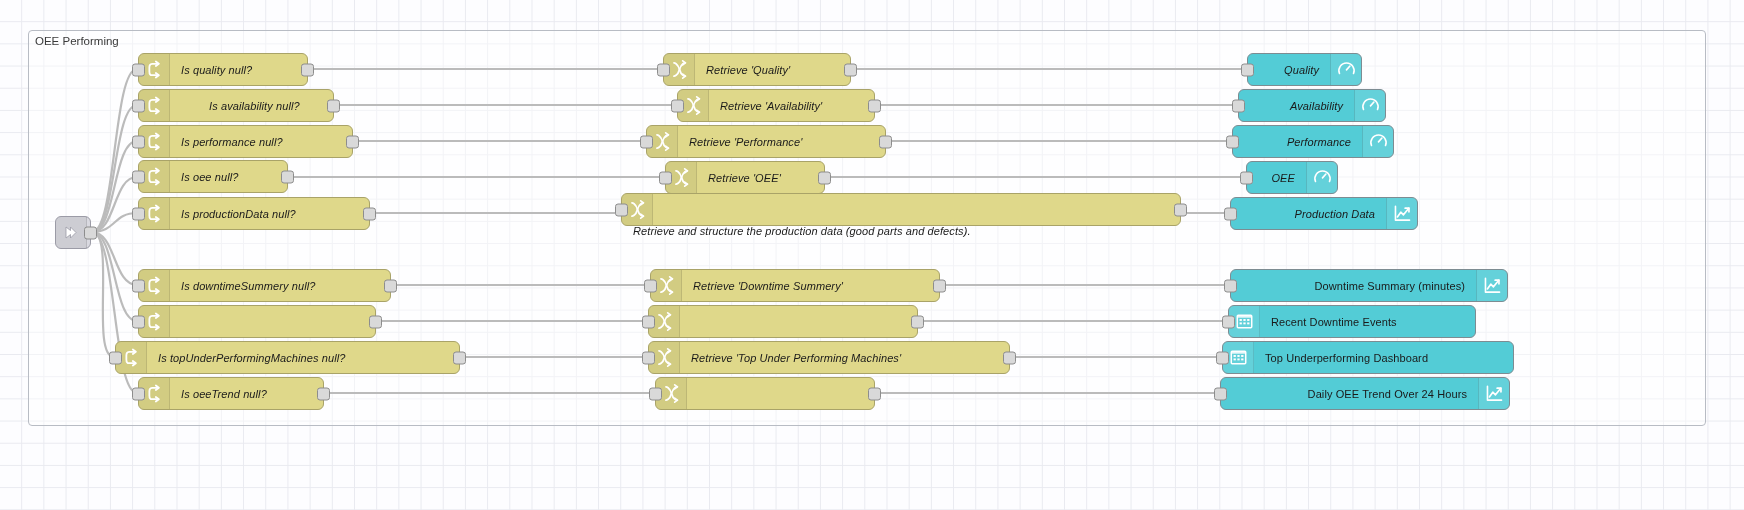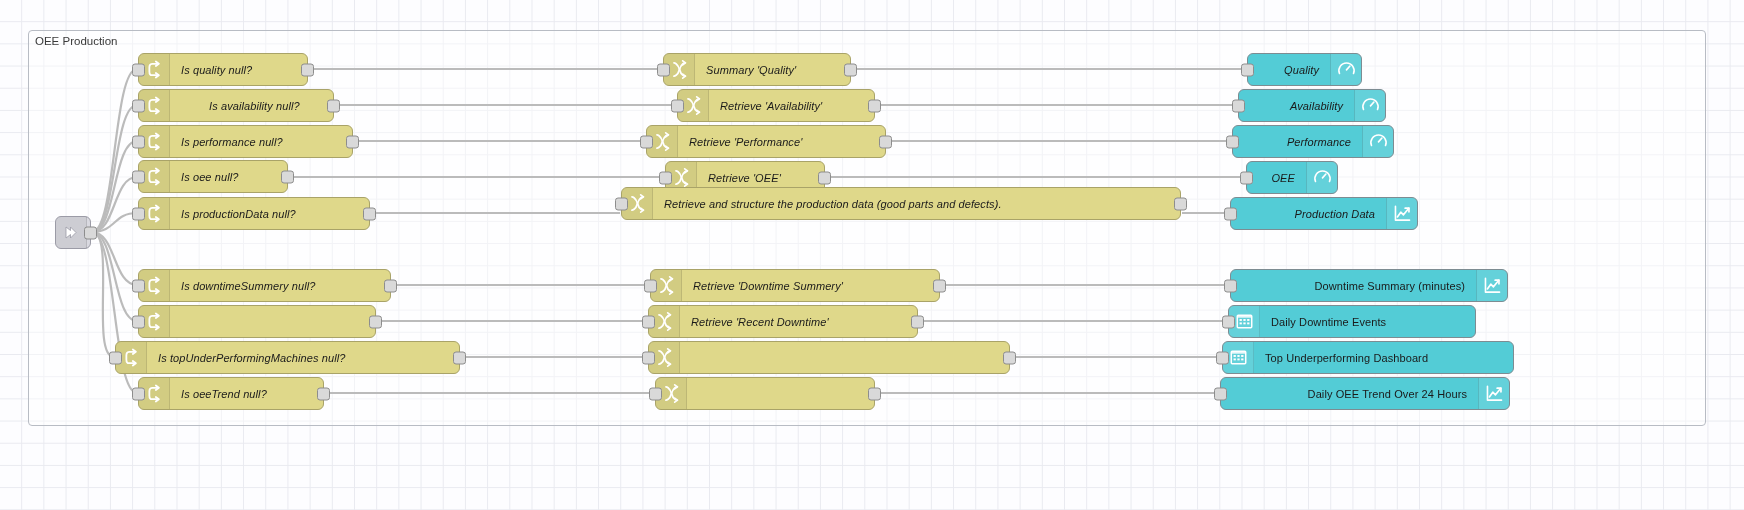--- a/index.html
+++ b/index.html
@@ -114,21 +114,21 @@
       <path d="M919,321 C1042.2,321 1103.8,321 1227,321" fill="none" stroke="#8b8b8b" stroke-width="2.2"></path>
       <path d="M92,232 C116,232 90,357 114,357" fill="none" stroke="#8b8b8b" stroke-width="2.2"></path>
       <path d="M461,357 C535.4,357 572.6,357 647,357" fill="none" stroke="#8b8b8b" stroke-width="2.2"></path>
       <path d="M1011,357 C1095,357 1137,357 1221,357" fill="none" stroke="#8b8b8b" stroke-width="2.2"></path>
       <path d="M92,232 C116,232 113,393 137,393" fill="none" stroke="#8b8b8b" stroke-width="2.2"></path>
       <path d="M325,393 C456.6,393 522.4,393 654,393" fill="none" stroke="#8b8b8b" stroke-width="2.2"></path>
       <path d="M876,393 C1013.2,393 1081.8,393 1219,393" fill="none" stroke="#8b8b8b" stroke-width="2.2"></path>
     </svg>
 
   <div class="group-box" id="group-box" style="left: 28px; top: 30px; width: 1678px; height: 396px;"></div>
-  <div class="group-label" id="group-label" style="left: 35px; top: 35px;">OEE Production</div>
+  <div class="group-label" id="group-label" style="left: 35px; top: 35px;">OEE Performing</div>
 
   <div class="node grey" id="inject-node" style="left: 55px; top: 216px; width: 36px;">
     <div class="icon-box left">
       <svg class="glyph" width="17" height="17" viewBox="0 0 17 17">
         <path d="M3 3 L3 14 L7.5 10.5 L7.5 14 L13 8.5 L7.5 3 L7.5 6.5 Z" fill="#ffffff" stroke="#9b9ba6" stroke-width="0.8"></path>
       </svg>
     </div>
     <div class="port out"></div>
   </div>
 
@@ -147,21 +147,21 @@
       </div>
       <div class="node yellow" style="left: 663px; top: 53px; width: 188px;">
         <div class="icon-box left">
           <svg class="glyph" width="19" height="19" viewBox="0 0 20 20">
       <path d="M4.2 3 C4.2 3 8 3 10 10 C12 17 15.8 17 15.8 17" fill="none" stroke="#ffffff" stroke-width="1.9" stroke-linecap="round"></path>
       <path d="M4.2 17 C4.2 17 8 17 10 10 C12 3 15.8 3 15.8 3" fill="none" stroke="#ffffff" stroke-width="1.9" stroke-linecap="round"></path>
       <path d="M13.4 0.9 L16.3 3 L13.4 5.1" fill="none" stroke="#ffffff" stroke-width="1.8" stroke-linecap="round" stroke-linejoin="round"></path>
       <path d="M13.4 14.9 L16.3 17 L13.4 19.1" fill="none" stroke="#ffffff" stroke-width="1.8" stroke-linecap="round" stroke-linejoin="round"></path>
     </svg>
         </div>
-        <div class="node-label leftal italic">Summary 'Quality'</div>
+        <div class="node-label leftal italic">Retrieve 'Quality'</div>
         <div class="port in"></div>
         <div class="port out"></div>
       </div>
       <div class="node cyan" style="left: 1247px; top: 53px; width: 115px;">
         <div class="node-label right italic">Quality</div>
         <div class="icon-box right">
           <svg class="glyph" width="19" height="19" viewBox="0 0 20 20">
       <path d="M2.6 14.2 A8 8 0 1 1 17.4 14.2" fill="none" stroke="#ffffff" stroke-width="1.7" stroke-linecap="round"></path>
       <path d="M10 10.4 L13.6 6.4" fill="none" stroke="#ffffff" stroke-width="1.7" stroke-linecap="round"></path>
     </svg>
@@ -278,21 +278,21 @@
           <svg class="glyph" width="19" height="19" viewBox="0 0 20 20">
       <path d="M14 4 L7.4 4 C5.2 4 4.6 6 4.6 8 L4.6 12 C4.6 14 5.2 16 7.4 16 L14 16" fill="none" stroke="#ffffff" stroke-width="1.9" stroke-linecap="round"></path>
       <path d="M11.4 1.6 L14.6 4 L11.4 6.4" fill="none" stroke="#ffffff" stroke-width="1.9" stroke-linecap="round" stroke-linejoin="round"></path>
       <path d="M11.4 13.6 L14.6 16 L11.4 18.4" fill="none" stroke="#ffffff" stroke-width="1.9" stroke-linecap="round" stroke-linejoin="round"></path>
     </svg>
         </div>
         <div class="node-label leftal italic">Is productionData null?</div>
         <div class="port in"></div>
         <div class="port out"></div>
       </div>
-      <div class="node yellow" style="left: 621px; top: 187px; width: 560px;">
+      <div class="node yellow" style="left: 621px; top: 193px; width: 560px; flex-direction: column;">
         <div class="icon-box left">
           <svg class="glyph" width="19" height="19" viewBox="0 0 20 20">
       <path d="M4.2 3 C4.2 3 8 3 10 10 C12 17 15.8 17 15.8 17" fill="none" stroke="#ffffff" stroke-width="1.9" stroke-linecap="round"></path>
       <path d="M4.2 17 C4.2 17 8 17 10 10 C12 3 15.8 3 15.8 3" fill="none" stroke="#ffffff" stroke-width="1.9" stroke-linecap="round"></path>
       <path d="M13.4 0.9 L16.3 3 L13.4 5.1" fill="none" stroke="#ffffff" stroke-width="1.8" stroke-linecap="round" stroke-linejoin="round"></path>
       <path d="M13.4 14.9 L16.3 17 L13.4 19.1" fill="none" stroke="#ffffff" stroke-width="1.8" stroke-linecap="round" stroke-linejoin="round"></path>
     </svg>
         </div>
         <div class="node-label leftal italic">Retrieve and structure the production data (good parts and defects).</div>
         <div class="port in"></div>
@@ -358,38 +358,37 @@
       </div>
       <div class="node yellow" style="left: 648px; top: 305px; width: 270px;">
         <div class="icon-box left">
           <svg class="glyph" width="19" height="19" viewBox="0 0 20 20">
       <path d="M4.2 3 C4.2 3 8 3 10 10 C12 17 15.8 17 15.8 17" fill="none" stroke="#ffffff" stroke-width="1.9" stroke-linecap="round"></path>
       <path d="M4.2 17 C4.2 17 8 17 10 10 C12 3 15.8 3 15.8 3" fill="none" stroke="#ffffff" stroke-width="1.9" stroke-linecap="round"></path>
       <path d="M13.4 0.9 L16.3 3 L13.4 5.1" fill="none" stroke="#ffffff" stroke-width="1.8" stroke-linecap="round" stroke-linejoin="round"></path>
       <path d="M13.4 14.9 L16.3 17 L13.4 19.1" fill="none" stroke="#ffffff" stroke-width="1.8" stroke-linecap="round" stroke-linejoin="round"></path>
     </svg>
         </div>
-        <div class="node-label leftal italic">Retrieve 'Recent Downtime'</div>
         <div class="port in"></div>
         <div class="port out"></div>
       </div>
       <div class="node cyan" style="left: 1228px; top: 305px; width: 248px;">
         <div class="icon-box left">
           <svg class="glyph" width="19" height="19" viewBox="0 0 20 20">
       <rect x="2.4" y="3.4" width="15.2" height="13.2" rx="1" fill="none" stroke="#ffffff" stroke-width="1.6"></rect>
       <rect x="4.8" y="7.4" width="2.4" height="2.0" fill="#ffffff"></rect>
       <rect x="8.8" y="7.4" width="2.4" height="2.0" fill="#ffffff"></rect>
       <rect x="12.8" y="7.4" width="2.4" height="2.0" fill="#ffffff"></rect>
       <rect x="4.8" y="11.0" width="2.4" height="2.0" fill="#ffffff"></rect>
       <rect x="8.8" y="11.0" width="2.4" height="2.0" fill="#ffffff"></rect>
       <rect x="12.8" y="11.0" width="2.4" height="2.0" fill="#ffffff"></rect>
       <rect x="2.4" y="3.4" width="15.2" height="2.6" fill="#ffffff" opacity="0.85"></rect>
     </svg>
         </div>
-        <div class="node-label leftal ">Daily Downtime Events</div>
+        <div class="node-label leftal ">Recent Downtime Events</div>
         <div class="port in"></div>
       </div>
       <div class="node yellow" style="left: 115px; top: 341px; width: 345px;">
         <div class="icon-box left">
           <svg class="glyph" width="19" height="19" viewBox="0 0 20 20">
       <path d="M14 4 L7.4 4 C5.2 4 4.6 6 4.6 8 L4.6 12 C4.6 14 5.2 16 7.4 16 L14 16" fill="none" stroke="#ffffff" stroke-width="1.9" stroke-linecap="round"></path>
       <path d="M11.4 1.6 L14.6 4 L11.4 6.4" fill="none" stroke="#ffffff" stroke-width="1.9" stroke-linecap="round" stroke-linejoin="round"></path>
       <path d="M11.4 13.6 L14.6 16 L11.4 18.4" fill="none" stroke="#ffffff" stroke-width="1.9" stroke-linecap="round" stroke-linejoin="round"></path>
     </svg>
         </div>
@@ -399,20 +398,21 @@
       </div>
       <div class="node yellow" style="left: 648px; top: 341px; width: 362px;">
         <div class="icon-box left">
           <svg class="glyph" width="19" height="19" viewBox="0 0 20 20">
       <path d="M4.2 3 C4.2 3 8 3 10 10 C12 17 15.8 17 15.8 17" fill="none" stroke="#ffffff" stroke-width="1.9" stroke-linecap="round"></path>
       <path d="M4.2 17 C4.2 17 8 17 10 10 C12 3 15.8 3 15.8 3" fill="none" stroke="#ffffff" stroke-width="1.9" stroke-linecap="round"></path>
       <path d="M13.4 0.9 L16.3 3 L13.4 5.1" fill="none" stroke="#ffffff" stroke-width="1.8" stroke-linecap="round" stroke-linejoin="round"></path>
       <path d="M13.4 14.9 L16.3 17 L13.4 19.1" fill="none" stroke="#ffffff" stroke-width="1.8" stroke-linecap="round" stroke-linejoin="round"></path>
     </svg>
         </div>
+        <div class="node-label leftal italic">Retrieve 'Top Under Performing Machines'</div>
         <div class="port in"></div>
         <div class="port out"></div>
       </div>
       <div class="node cyan" style="left: 1222px; top: 341px; width: 292px;">
         <div class="icon-box left">
           <svg class="glyph" width="19" height="19" viewBox="0 0 20 20">
       <rect x="2.4" y="3.4" width="15.2" height="13.2" rx="1" fill="none" stroke="#ffffff" stroke-width="1.6"></rect>
       <rect x="4.8" y="7.4" width="2.4" height="2.0" fill="#ffffff"></rect>
       <rect x="8.8" y="7.4" width="2.4" height="2.0" fill="#ffffff"></rect>
       <rect x="12.8" y="7.4" width="2.4" height="2.0" fill="#ffffff"></rect>

